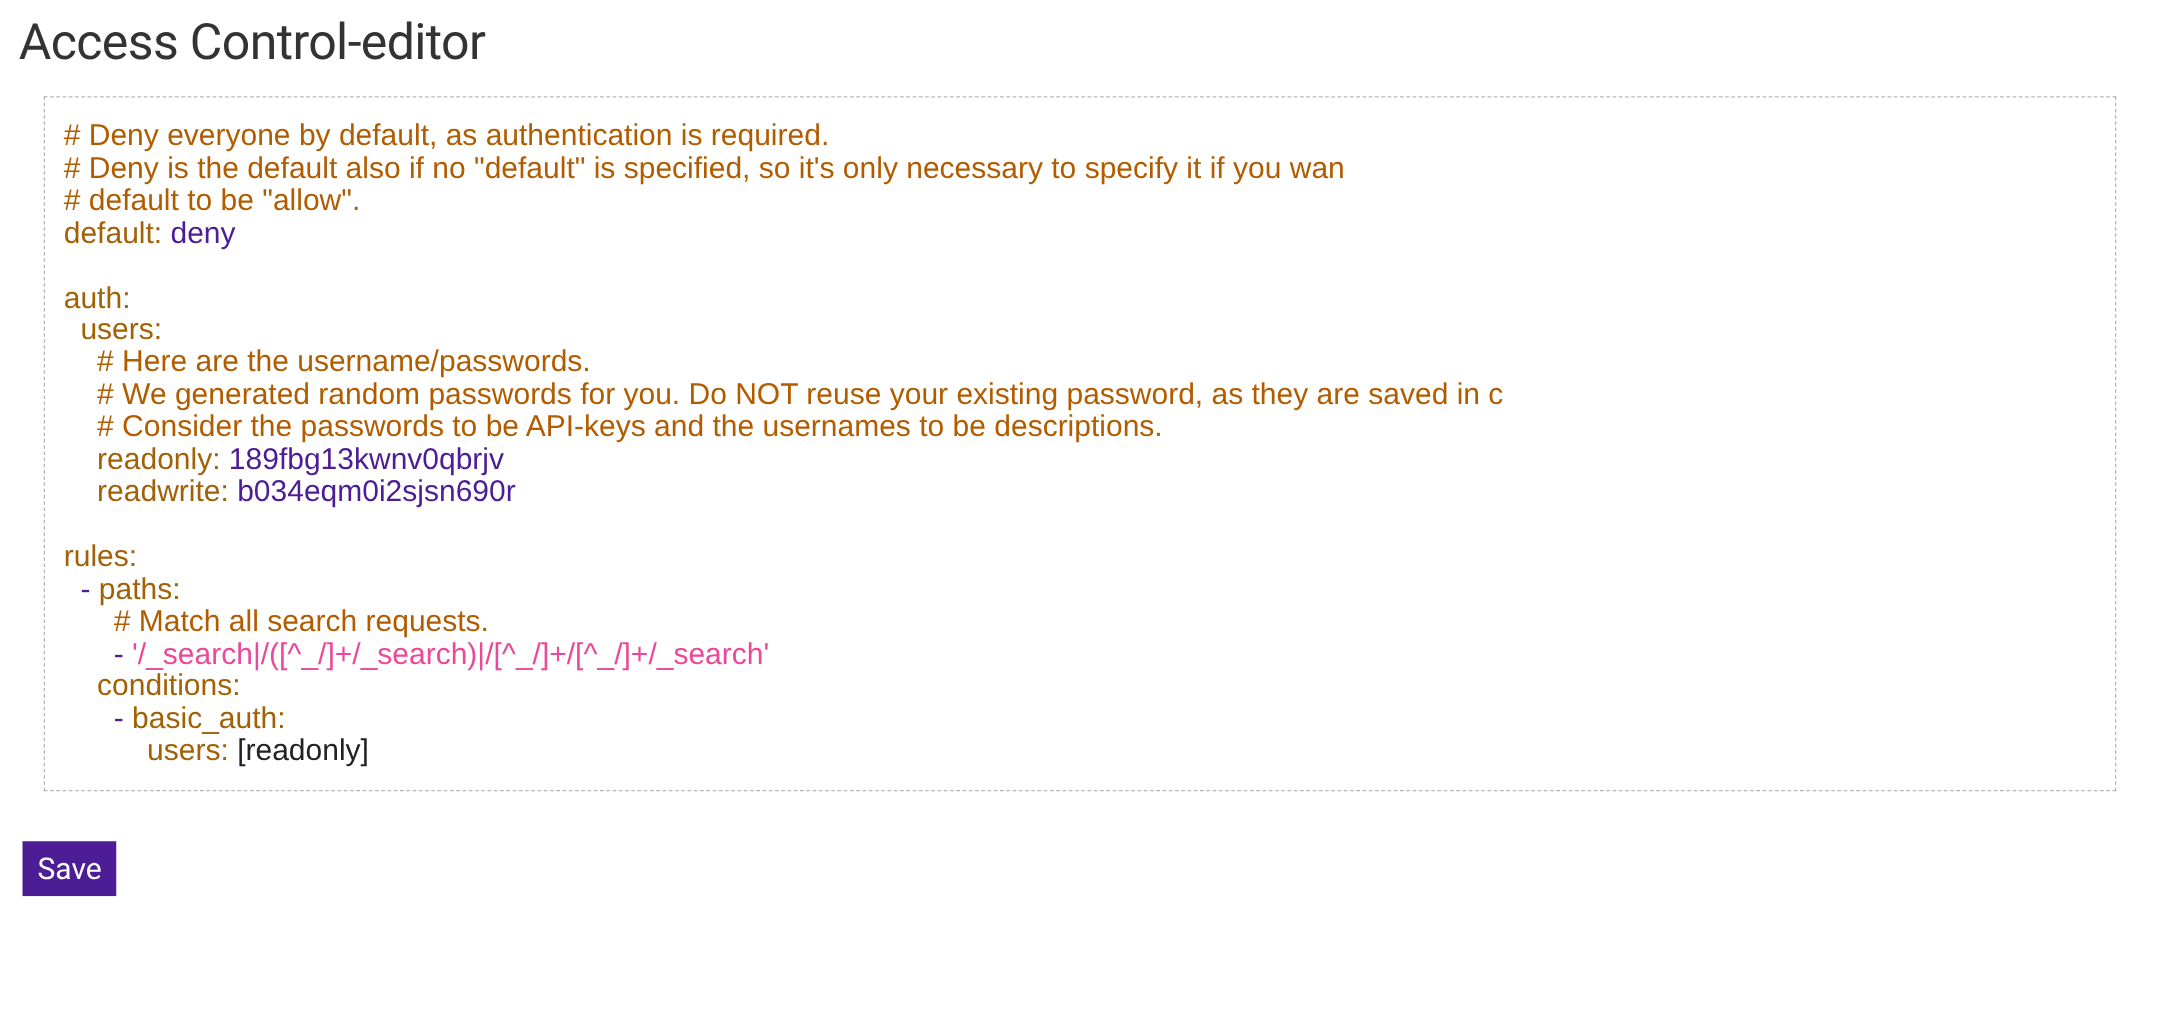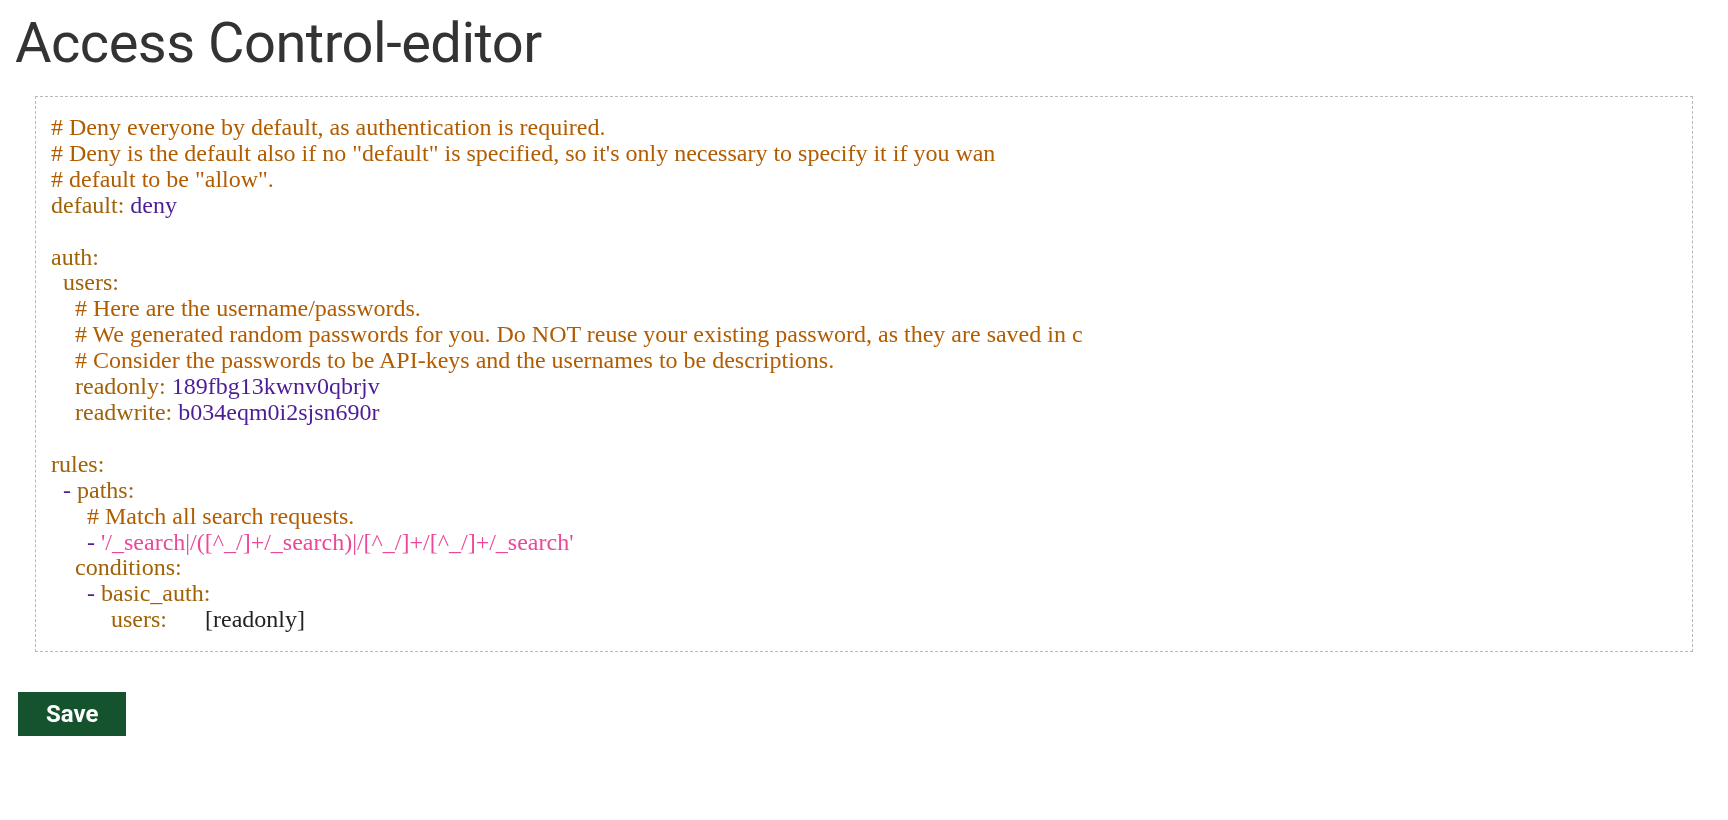--- a/index.html
+++ b/index.html
@@ -6,60 +6,59 @@
       margin: 0;
       padding: 0;
       box-sizing: border-box;
     }
     body {
       font-family: -apple-system, BlinkMacSystemFont, "Segoe UI", Roboto, Helvetica, Arial, sans-serif;
       background: #ffffff;
       padding: 0;
     }
     .page-title {
-      font-size: 56px;
+      font-size: 40px;
       font-weight: 400;
       color: #333333;
       padding: 10px 15px 20px 15px;
       letter-spacing: -0.5px;
     }
     .editor-container {
       margin: 0 35px 20px 35px;
       border: 1px dashed #b8b8b8;
       padding: 18px 15px 18px 15px;
       overflow-x: hidden;
       white-space: pre;
-      font-family: Liberation Serif, serif;
+      font-family: Liberation Sans, sans-serif;
       font-size: 24px;
       line-height: 1.08;
     }
     .c-comment {
       color: #b25c00;
     }
     .c-key {
       color: #a16207;
     }
     .c-plain {
       color: #4c1d95;
     }
     .c-string {
       color: #ec4899;
     }
     .c-bracket {
       color: #222;
-      margin-left: 32px;
     }
     .save-button {
       display: inline-block;
       margin: 20px 0 0 18px;
-      background: #14532d;
+      background: #4c1d95;
       color: #ffffff;
       font-size: 24px;
-      font-weight: 700;
-      padding: 8px 28px;
+      font-weight: 400;
+      padding: 8px 12px;
       border: none;
       cursor: pointer;
       font-family: inherit;
     }
     .line {
       display: block;
     }
   </style>
 </head>
 <body>

